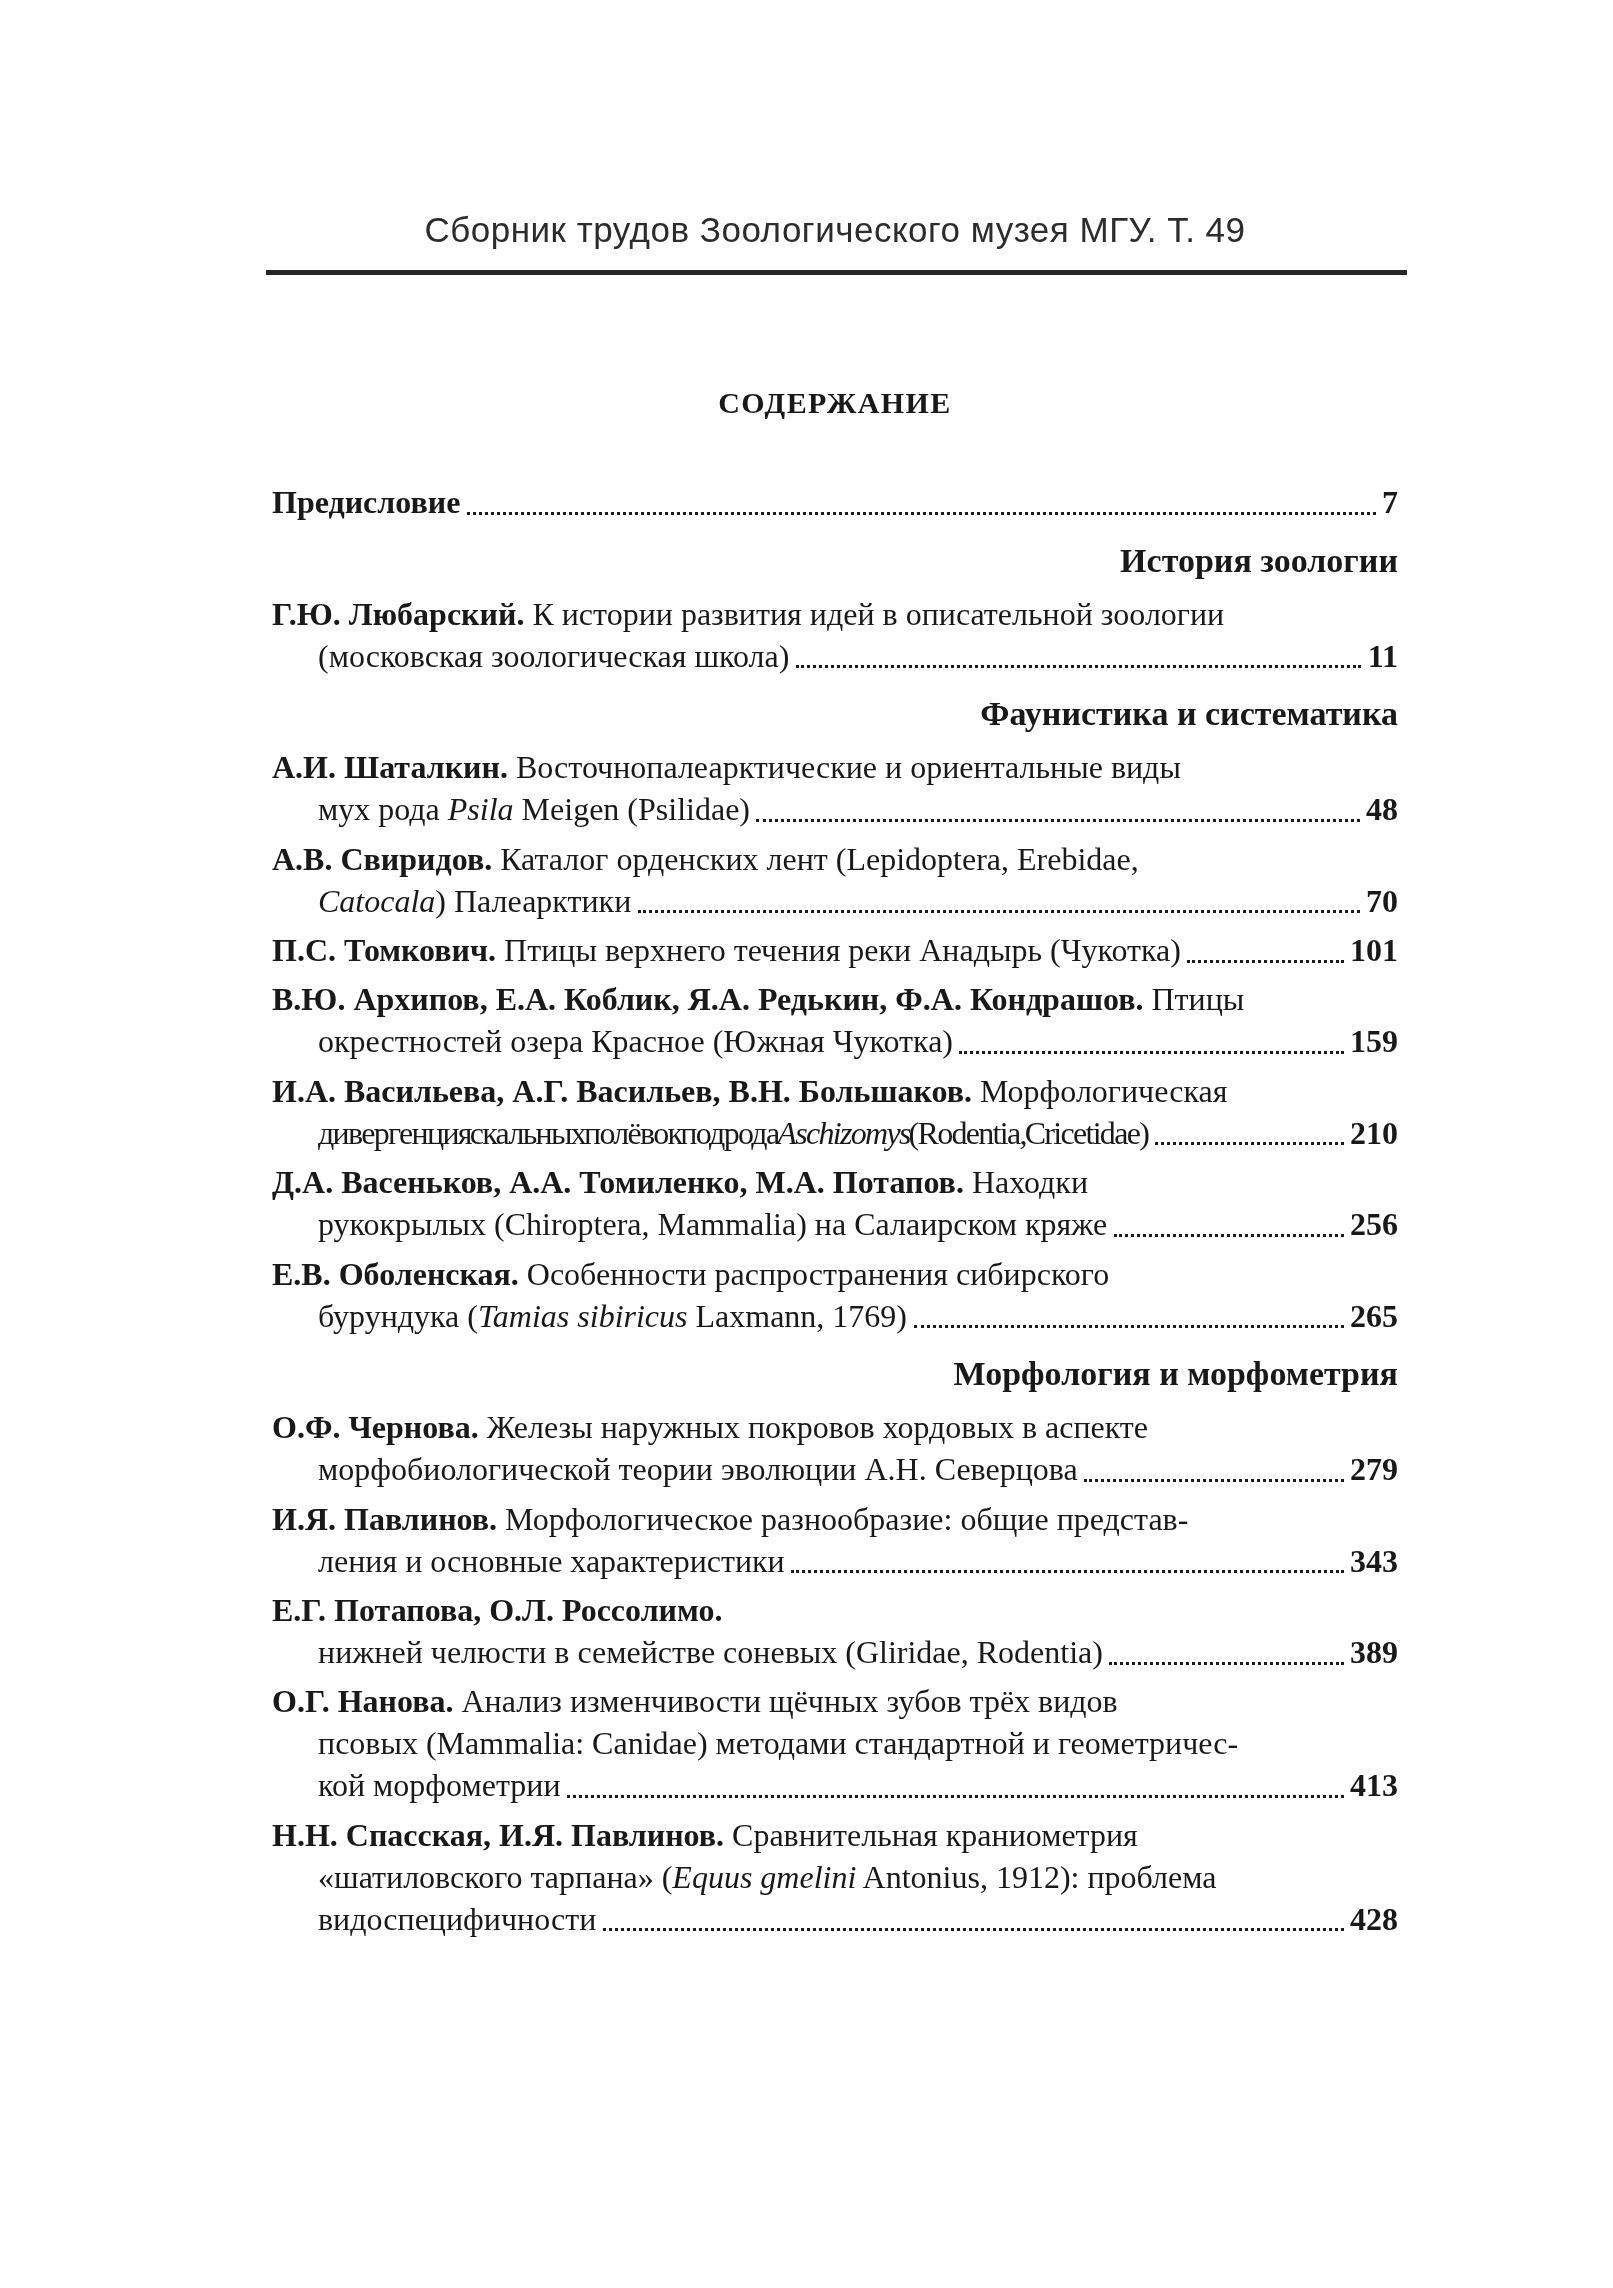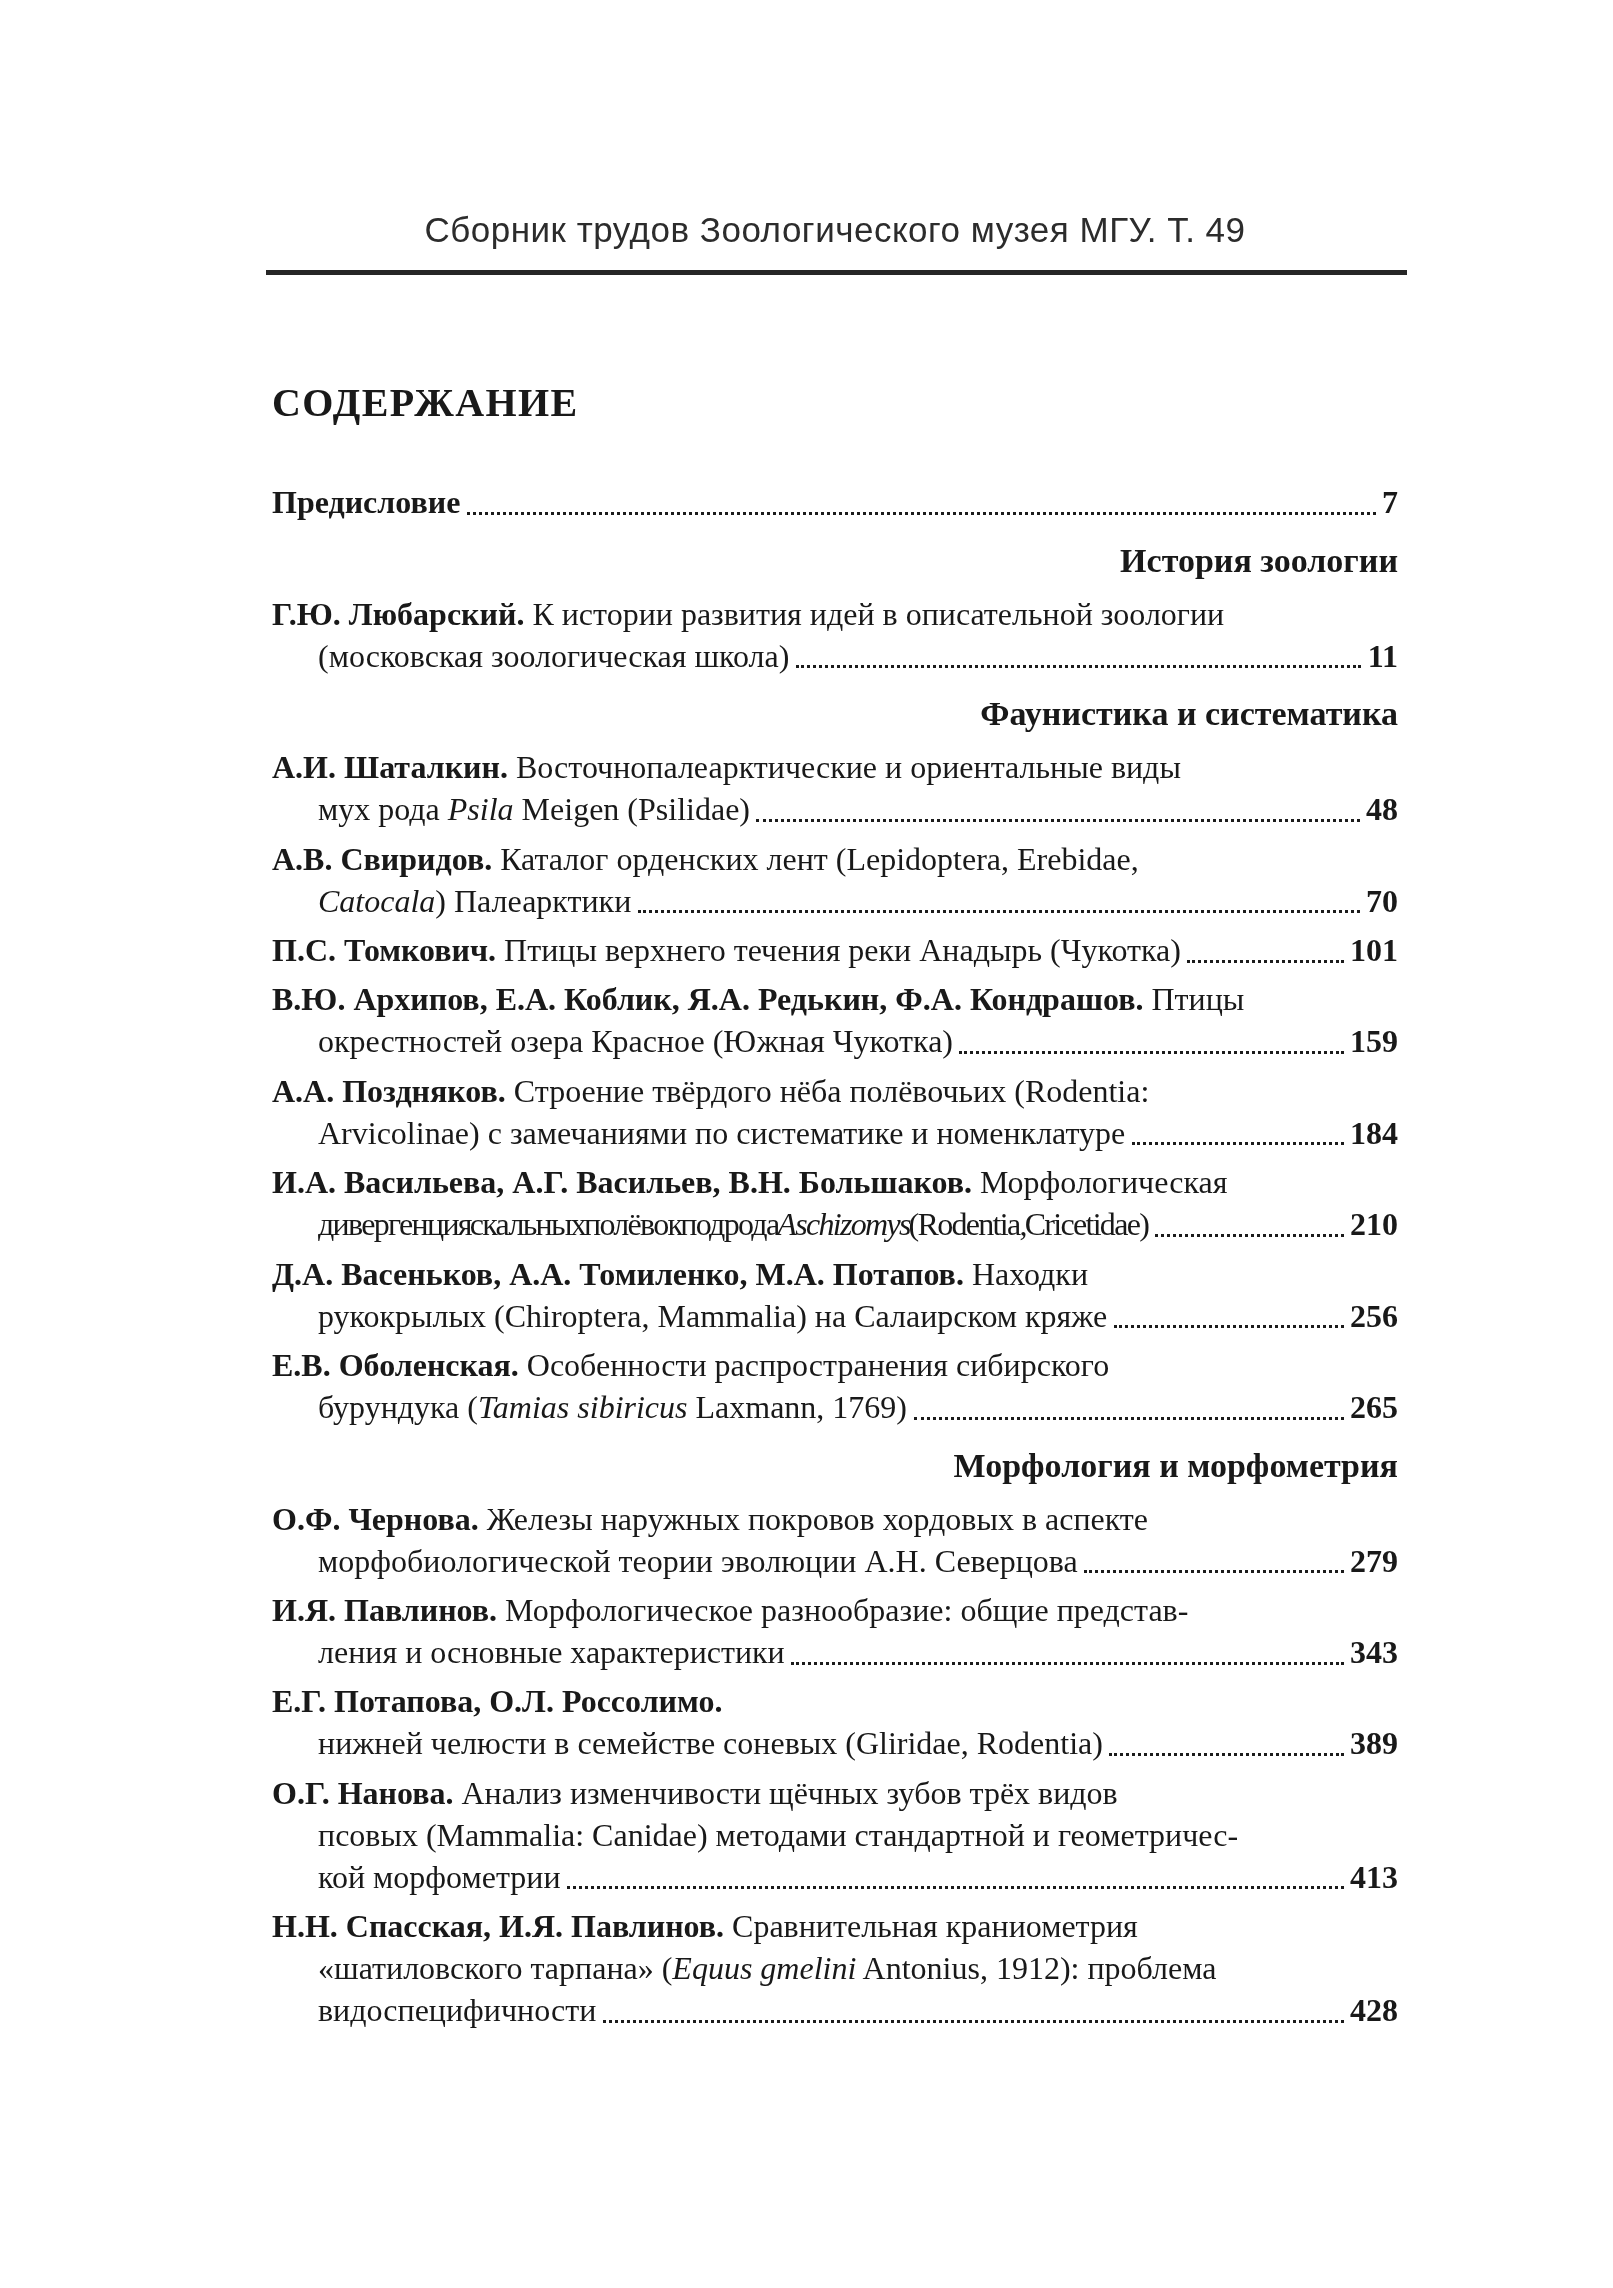--- a/index.html
+++ b/index.html
@@ -36,22 +36,23 @@
     height: 4.6px;
     background: #262626;
   }
   .toc {
     position: absolute;
     top: 380px;
     left: 272px;
     width: 1126px;
   }
   .toc-title {
+    text-align: center;
     font-weight: bold;
-    font-size: 40px;
+    font-size: 30px;
     letter-spacing: 1.4px;
     line-height: 46px;
     margin-bottom: 55px;
   }
   .toc-section {
     text-align: right;
     font-weight: bold;
     font-size: 34px;
     line-height: 42px;
     margin: 16.6px 0 11px 0;
@@ -148,31 +149,20 @@
             <span> Птицы</span>
           </div>
           <div class="toc-line cont">
             <span>окрестностей озера Красное (Южная Чукотка)</span>
             <span class="leader"></span>
             <span class="pagenum">159</span>
           </div>
         </div>
         <div class="toc-entry">
           <div class="toc-line">
-            <span class="b">А.А. Поздняков.</span>
-            <span> Строение твёрдого нёба полёвочьих (Rodentia:</span>
-          </div>
-          <div class="toc-line cont">
-            <span>Arvicolinae) с замечаниями по систематике и номенклатуре</span>
-            <span class="leader"></span>
-            <span class="pagenum">184</span>
-          </div>
-        </div>
-        <div class="toc-entry">
-          <div class="toc-line">
             <span class="b">И.А. Васильева, А.Г. Васильев, В.Н. Большаков.</span>
             <span> Морфологическая</span>
           </div>
           <div class="toc-line cont">
             <span class="cond">дивергенция скальных полёвок подрода </span>
             <span class="i cond">Aschizomys</span>
             <span class="cond"> (Rodentia, Cricetidae)</span>
             <span class="leader"></span>
             <span class="pagenum">210</span>
           </div>

